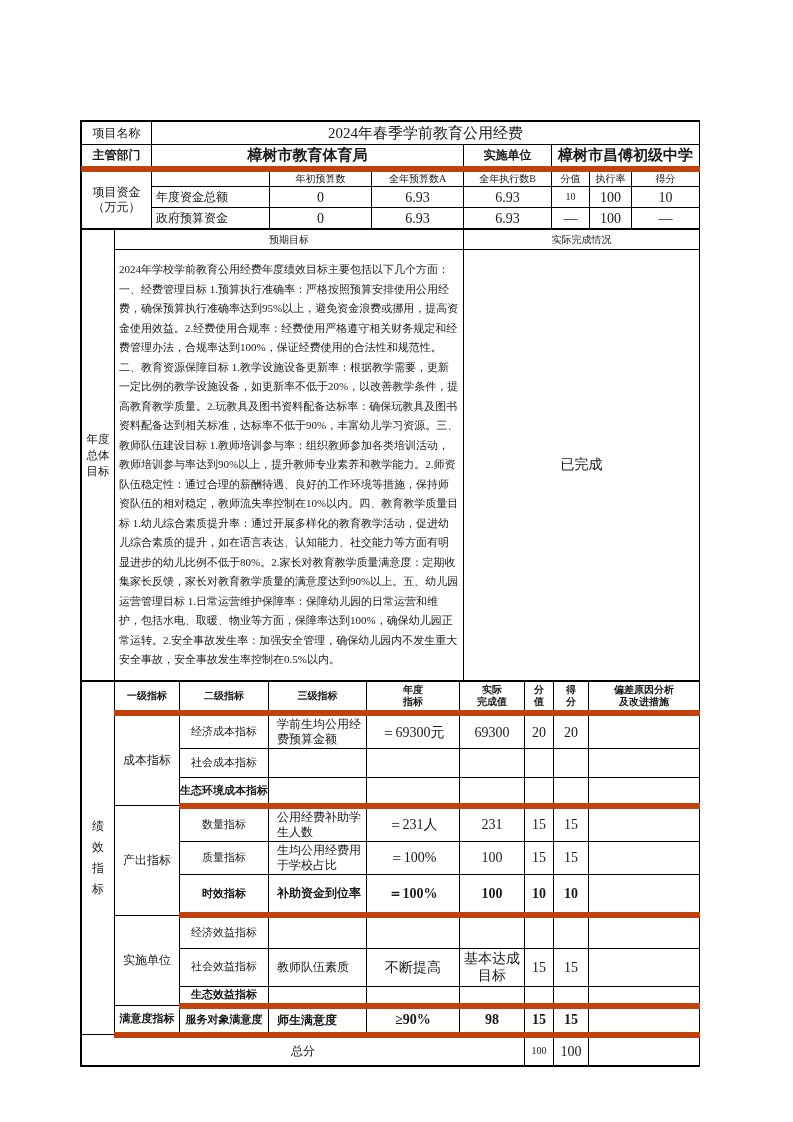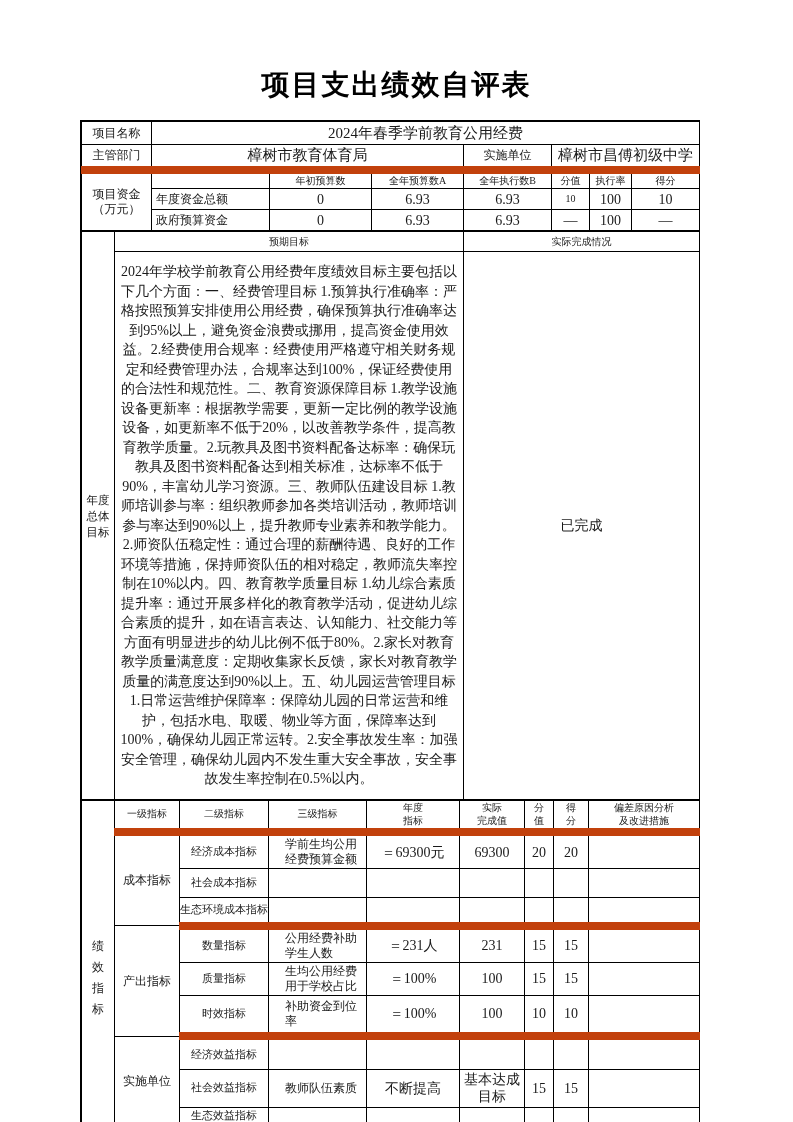--- a/index.html
+++ b/index.html
@@ -38,45 +38,44 @@
   td {
     border: 1px solid #000;
     font-size: 12px;
     text-align: center;
     vertical-align: middle;
     padding: 1px 2px;
     overflow: hidden;
     line-height: 1.25;
   }
   .pre { white-space: pre-line; }
-  .thickB { border-bottom: 8px solid #c2410c; }
+  .thickB { border-bottom: 6px solid #c2410c; font-weight: bold; }
   .left { text-align: left; padding-left: 4px; }
   .big { font-size: 15px; }
   .num { font-size: 14px; }
   .small10 { font-size: 10px; }
   .vlabel { font-size: 11.5px; line-height: 16px; padding: 0; }
   .vlabel4 { font-size: 12px; line-height: 21px; padding: 0; }
   .goaltext {
-    font-size: 14px;
+    font-size: 11px;
     line-height: 19.5px;
-    text-align: center;
+    text-align: left;
     padding: 10px 4px;
     vertical-align: middle;
   }
   .val14 { font-size: 14px; }
-  .l3cell { text-align: left; padding-left: 16px; font-size: 12px; }
+  .l3cell { text-align: left; padding-left: 8px; font-size: 12px; }
   .l2cell { font-size: 11px; padding: 1px 0; }
   .hdr { font-size: 10px; }
 </style>
 </head>
 <body>
 
 <div class="page">
 
-  <div class="title">项目支出绩效自评表</div>
 
   <div class="doc">
 
     <table>
       <colgroup>
         <col style="width:70px">
           <col style="width:118px">
           <col style="width:102px">
           <col style="width:92px">
         <col style="width:88px">

